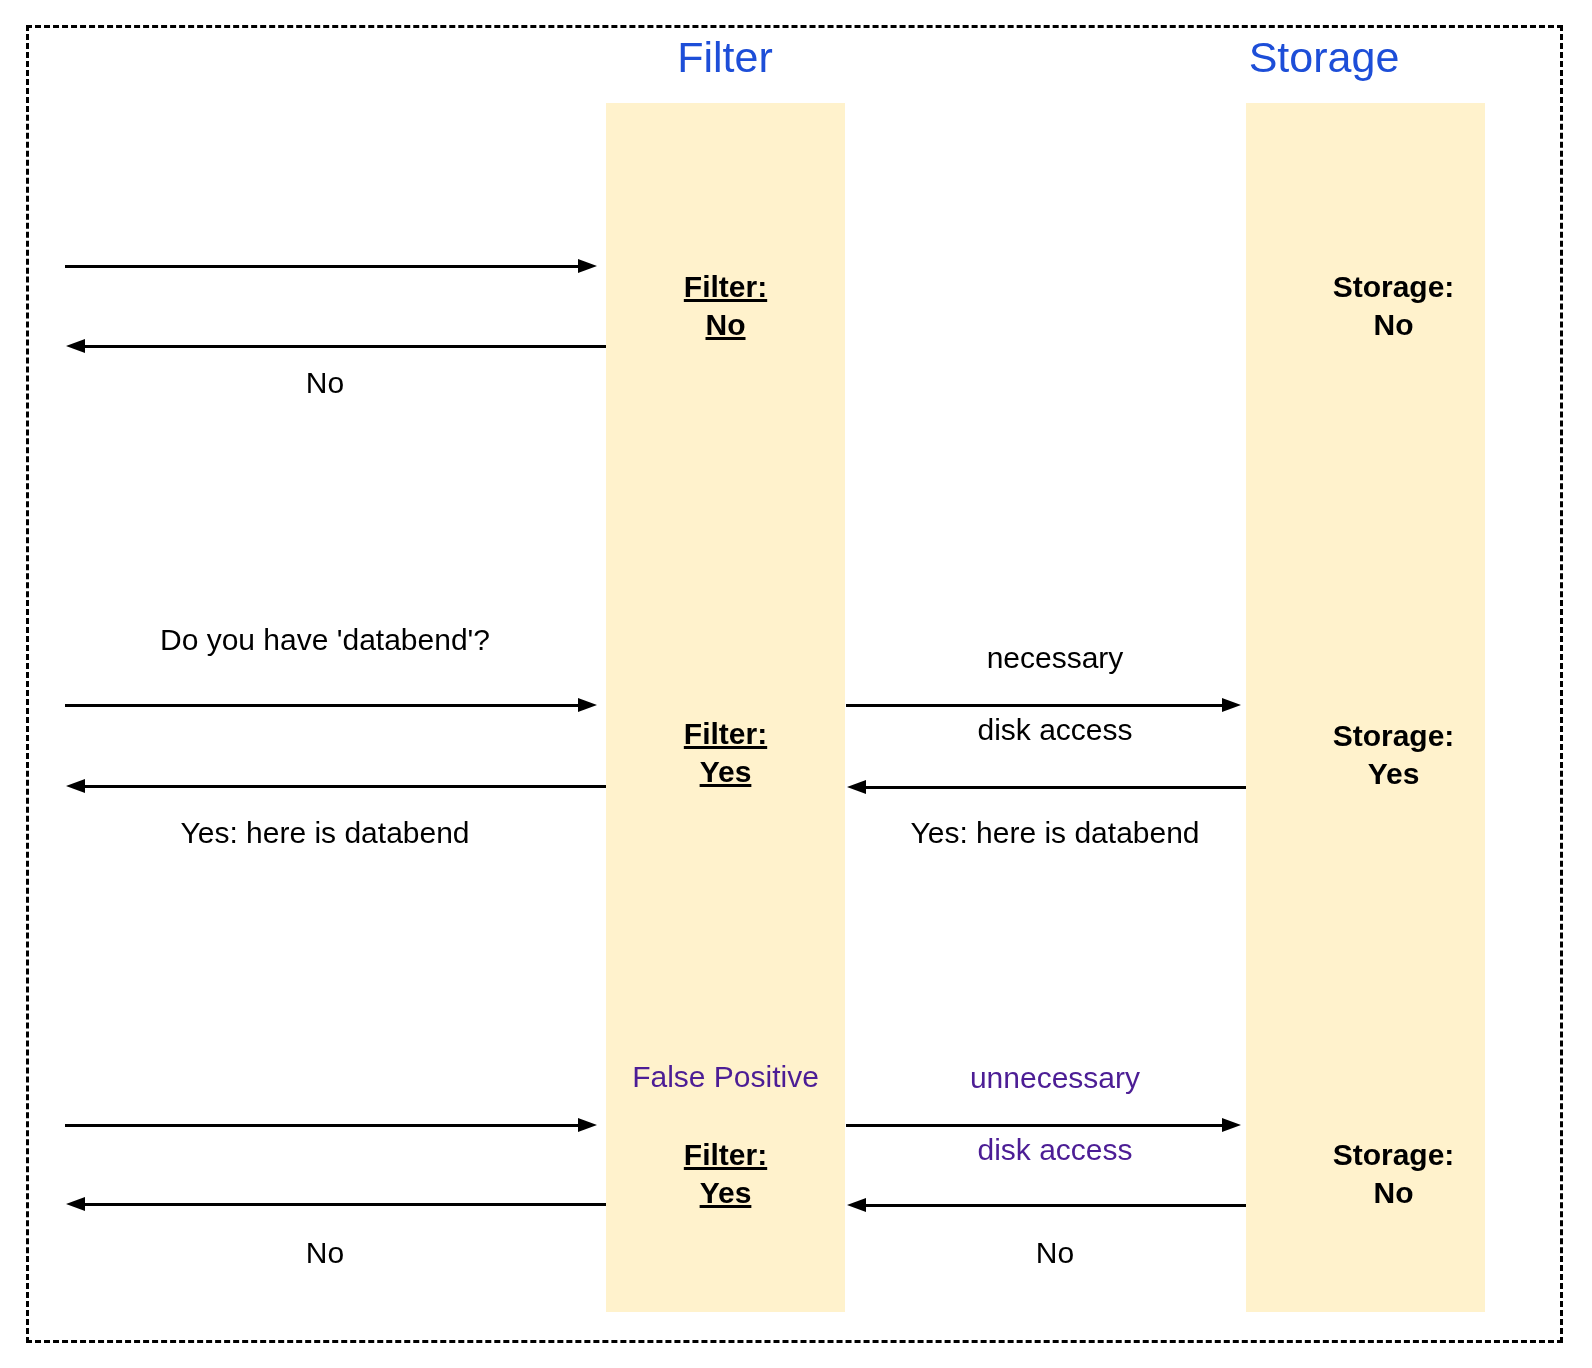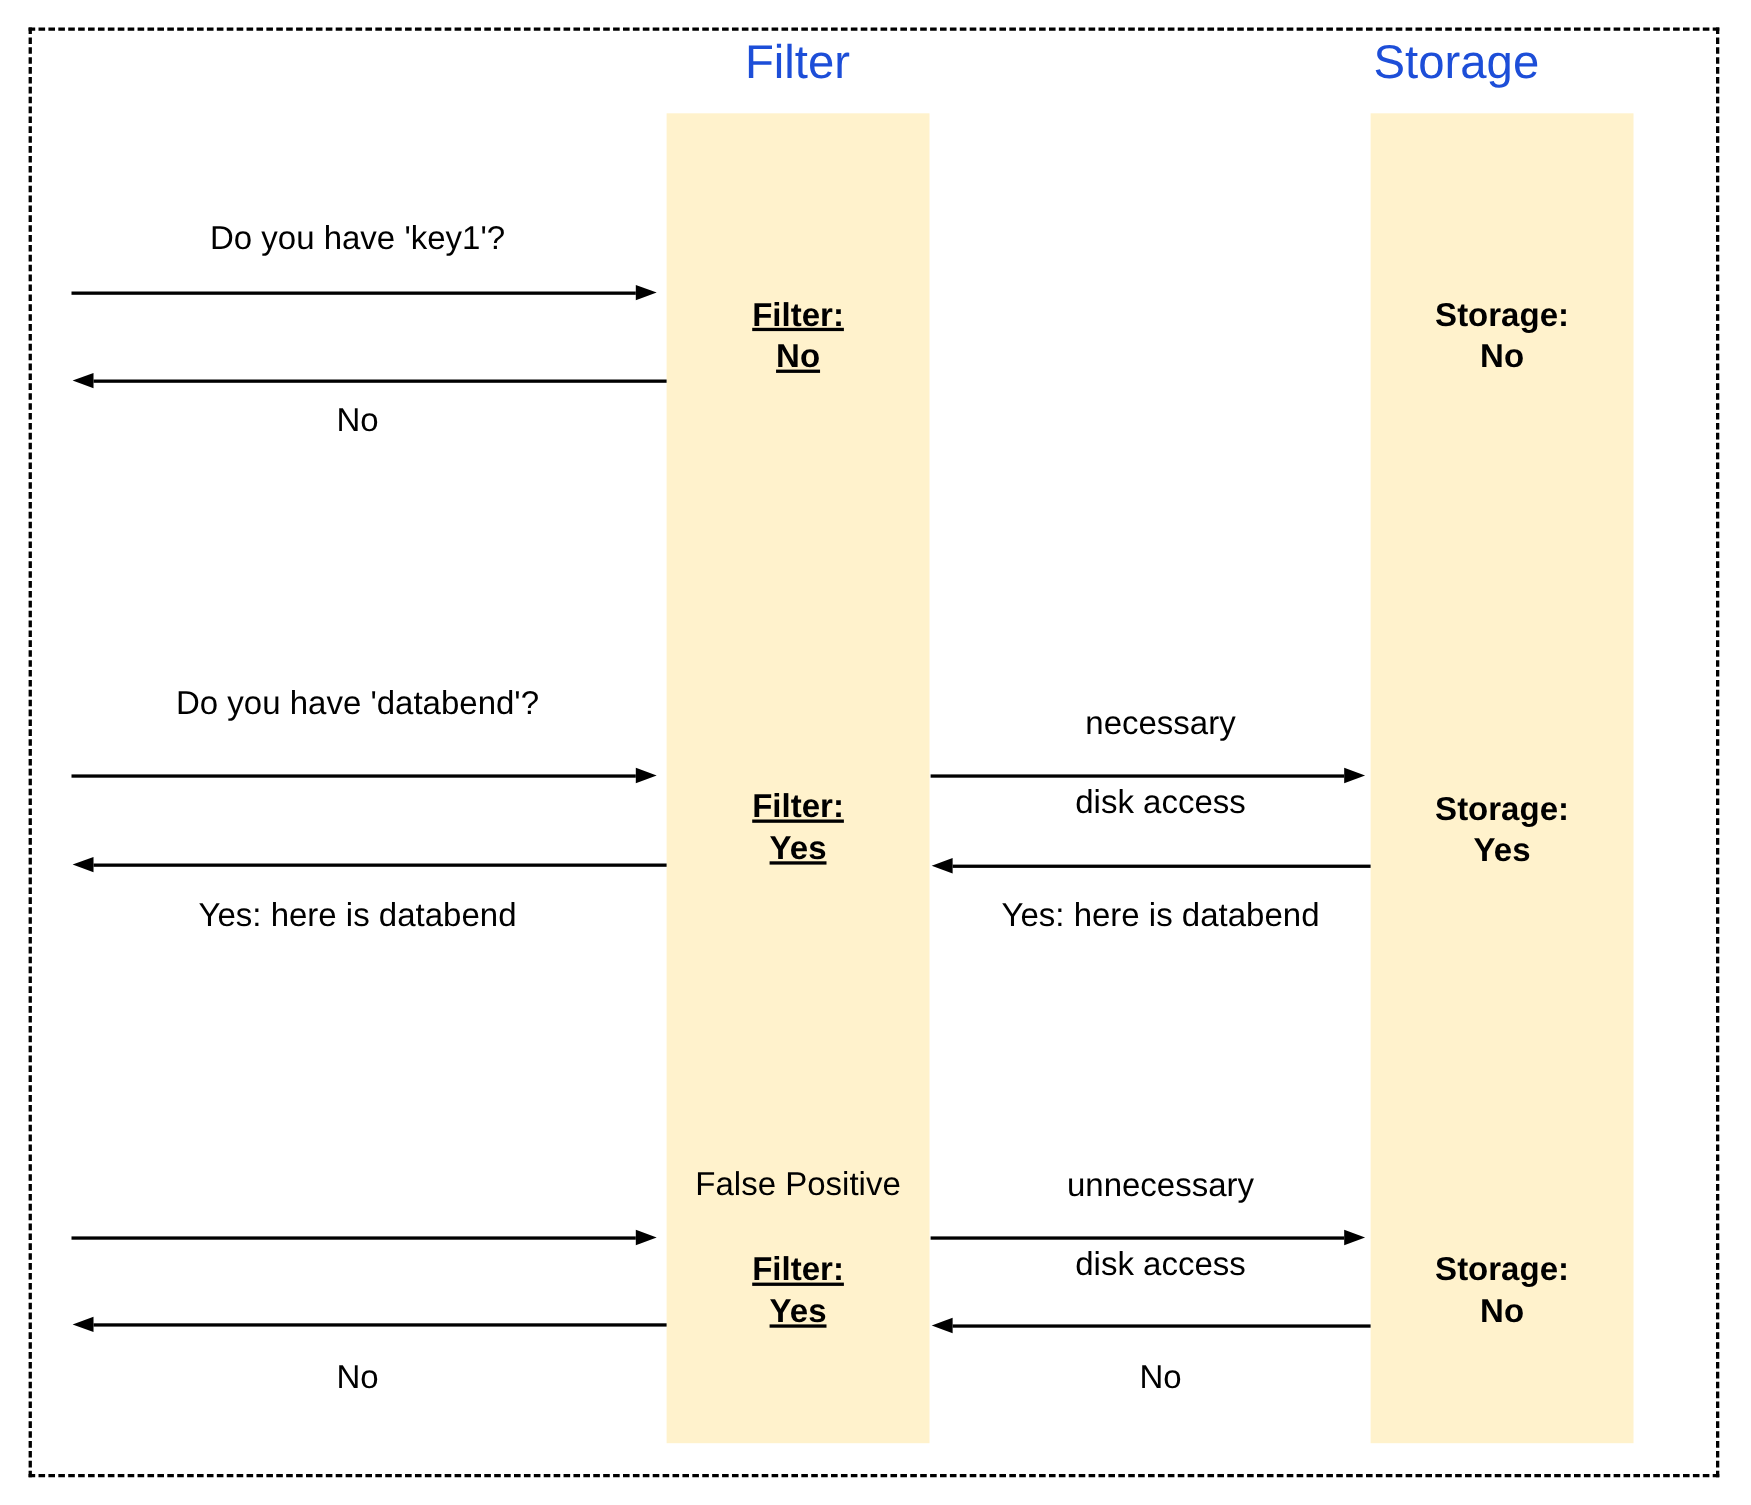--- a/index.html
+++ b/index.html
@@ -32,28 +32,28 @@
   .col-header.filter{left:605px;}
   .col-header.storage{left:1204px;}
   .lbl{
     position:absolute;
     font-size:30px;line-height:38px;
     text-align:center;white-space:nowrap;
   }
   .left-lbl{left:65px;width:520px;}
   .mid-lbl{left:855px;width:400px;}
   .note{line-height:36px;white-space:pre-line;}
-  .red{color:#000000;}
+  .red{color:#4c1d95;}
   .state{
     position:absolute;width:239px;
     font-size:30px;line-height:38px;font-weight:bold;
     text-align:center;
   }
   .state.filter{left:606px;text-decoration:underline;}
-  .state.storage{left:1246px;}
+  .state.storage{left:1246px;padding-left:28px;}
   .arrow{
     position:absolute;height:0;
     border-top:3px solid #000000;
   }
   .arrow.to-right::after{
     content:"";position:absolute;right:-19px;top:-9px;
     width:0;height:0;
     border-left:19px solid #000000;
     border-top:7px solid transparent;
     border-bottom:7px solid transparent;
@@ -72,21 +72,20 @@
 <div class="canvas">
 
   <div class="diagram-border"></div>
 
   <div class="lifeline filter"></div>
   <div class="lifeline storage"></div>
 
   <div class="col-header filter">Filter</div>
   <div class="col-header storage">Storage</div>
 
-  <div class="lbl left-lbl" style="top:198px;">Do you have 'key1'?</div>
   <div class="arrow to-right" style="left:65px;top:265px;width:513px;"></div>
 
   <div class="state filter" style="top:268px;">
     <div>Filter:</div>
     <div>No</div>
   </div>
   <div class="state storage" style="top:268px;">
     <div>Storage:</div>
     <div>No</div>
   </div>

